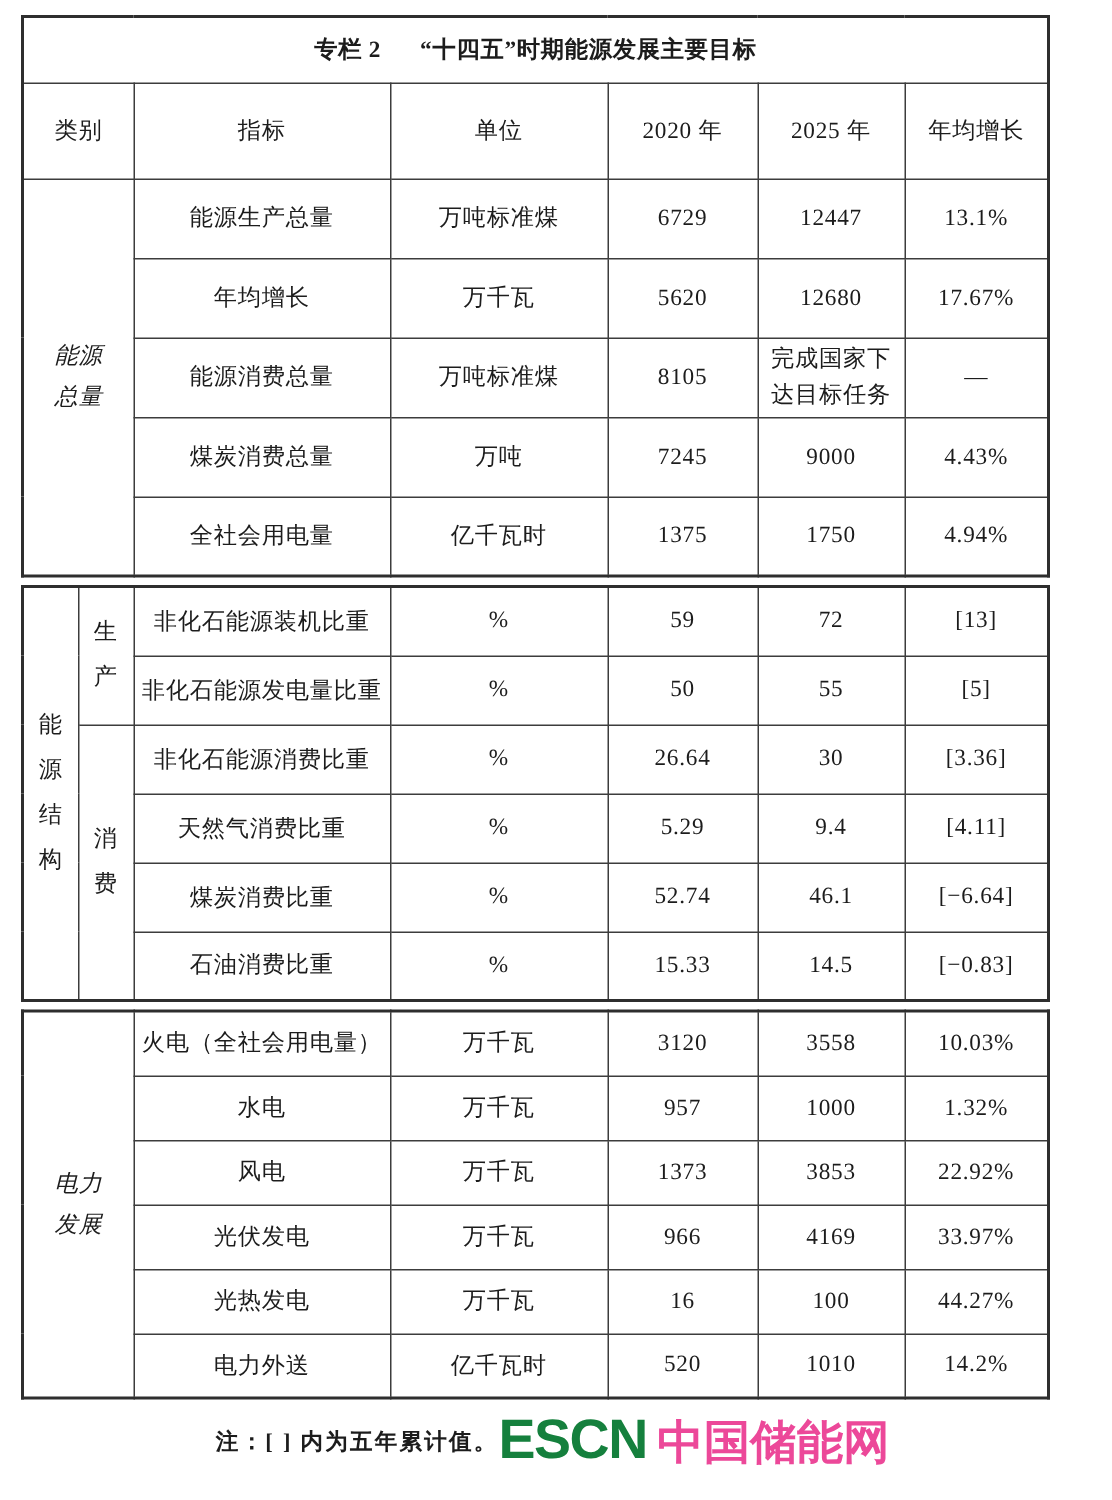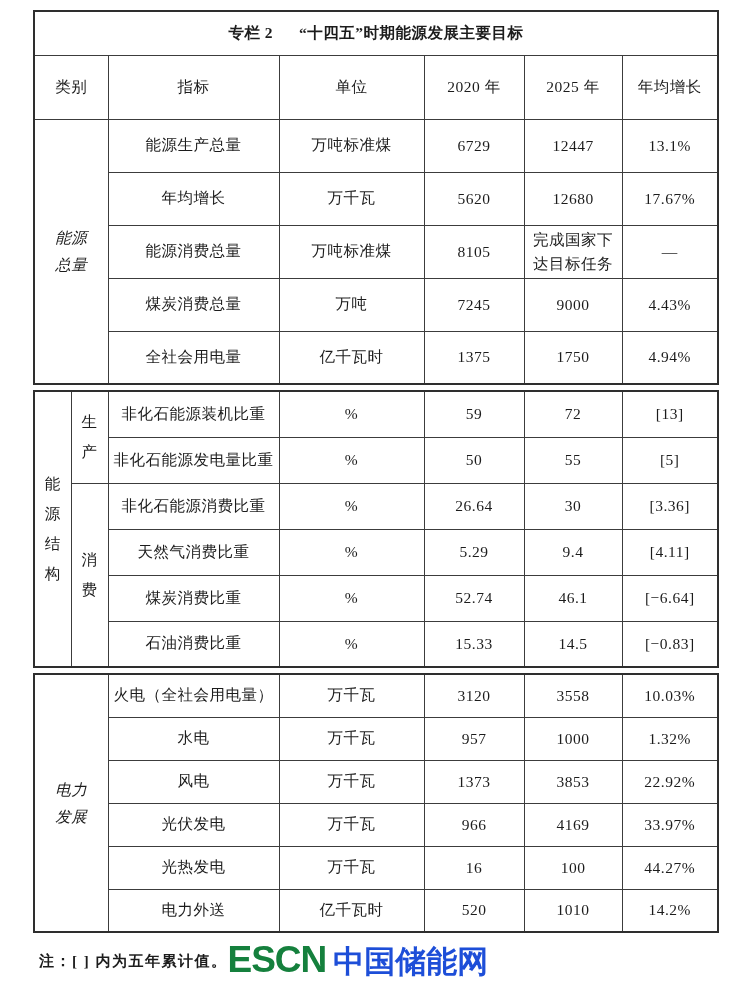--- a/index.html
+++ b/index.html
@@ -6,21 +6,21 @@
     margin: 0; padding: 0;
     width: 741px; height: 1000px;
     background: #ffffff;
     overflow: hidden;
     font-family: "Liberation Serif", "DejaVu Serif", serif;
     color: #1c1c1c;
   }
   .page {
     position: relative;
     width: 741px; height: 1000px;
-    padding: 10px 24px 0 33px;
+    padding: 10px 24px 0 14px;
     box-sizing: border-box;
   }
   table.tbl {
     border-collapse: collapse;
     table-layout: fixed;
     width: 684px;
     border: 2px solid #2e2e2e;
   }
   table.tbl td {
     border: 1px solid #3c3c3c;
@@ -46,42 +46,42 @@
   td.cat div { line-height: 1.75; font-style: italic; }
   td.catv div { line-height: 1.95; }
   .w5 {
     display: inline-block;
     max-width: 5.6em;
     line-height: 1.55;
   }
   .footer {
     margin-top: 6px;
     display: flex;
-    justify-content: flex-start;
+    justify-content: center;
     align-items: center;
     padding-left: 6px;
   }
   .note {
     font-size: 15px;
     font-weight: 600;
     letter-spacing: 1.5px;
   }
   .logo { white-space: nowrap; }
   .logo-latin {
     font-family: "Liberation Sans", "DejaVu Sans", sans-serif;
     font-weight: 800;
     font-size: 37px;
     color: #15803d;
     letter-spacing: -1px;
   }
   .logo-cn {
     font-family: "Liberation Sans", "DejaVu Sans", sans-serif;
     font-weight: 800;
     font-size: 31px;
-    color: #1d4ed8;
+    color: #ec4899;
     margin-left: 3px;
   }
 </style>
 </head>
 <body>
 
 <div class="page">
 
   <table class="tbl">
     <colgroup>

